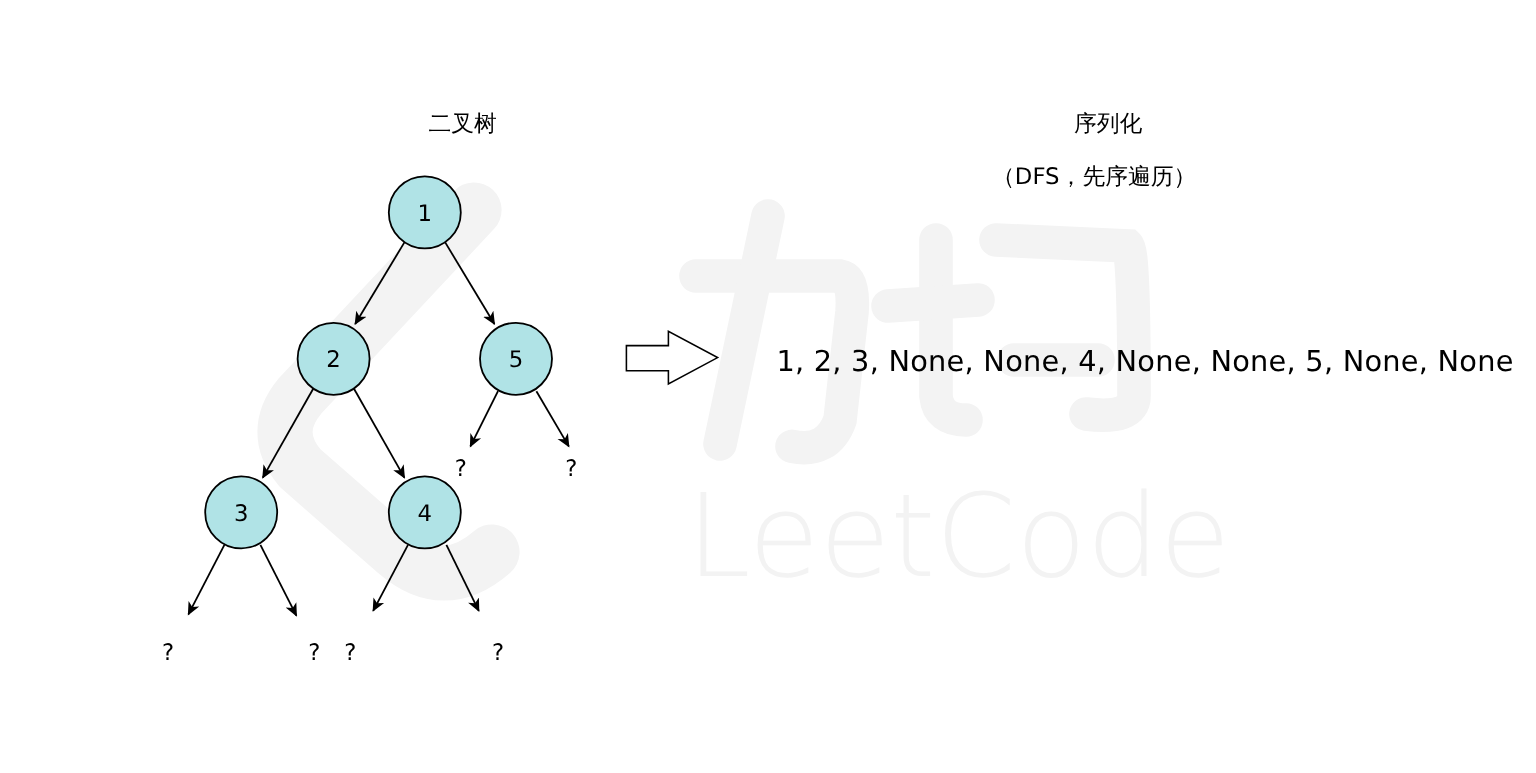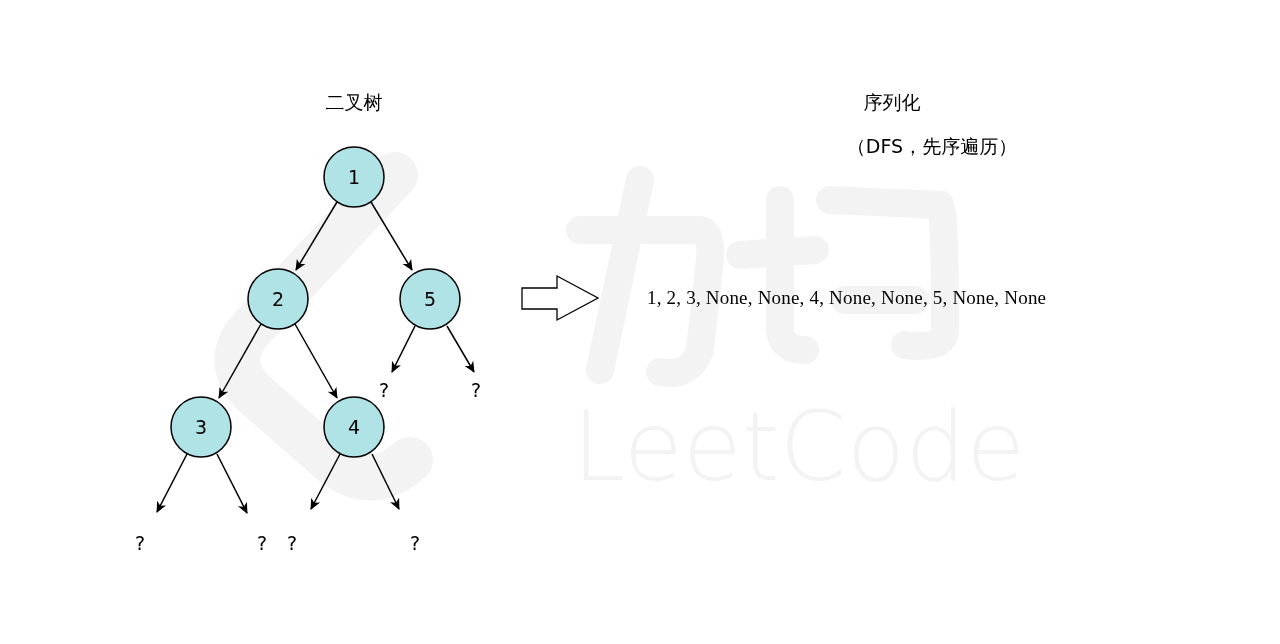--- a/index.html
+++ b/index.html
@@ -1,23 +1,23 @@
 <!DOCTYPE html>
 <html><head>
 <meta charset="utf-8">
 <style>
   html, body { margin: 0; padding: 0; background: #ffffff; }
   body { width: 1280px; height: 644px; position: relative; overflow: hidden;
          font-family: "DejaVu Sans", sans-serif; color: #000; }
   .abs { position: absolute; }
   svg.stage { position: absolute; left: 0; top: 0; }
-  .title { font-size: 19px; text-align: center; white-space: nowrap; }
+  .title { font-size: 19px; text-align: right; white-space: nowrap; }
   .node-label { font-family: "DejaVu Sans", sans-serif; font-size: 19px; }
   .q { font-family: "DejaVu Sans", sans-serif; font-size: 19px; }
-  .seq { font-size: 19px; white-space: nowrap; letter-spacing: 0.2px; font-family: Liberation Serif, serif; }
+  .seq { font-size: 24px; white-space: nowrap; letter-spacing: 0.2px; }
   .wm-text { font-family: "DejaVu Sans", sans-serif; }
 </style>
 </head>
 <body>
 
 <svg class="stage" width="1280" height="644">
   <g fill="none" stroke="#f3f3f3" stroke-width="46" stroke-linecap="round">
     <path d="M395 175 L250 330 Q225 360 250 390 L330 460 Q370 495 410 460"></path>
     <path d="M300 440 L440 440" stroke-width="0"></path>
   </g>
@@ -82,15 +82,15 @@
     <text class="q" x="415" y="550" text-anchor="middle">?</text>
   </g>
 
   <path d="M522 288 L557 288 L557 276 L598 298 L557 320 L557 309 L522 309 Z" fill="#ffffff" stroke="#000" stroke-width="1.3"></path>
 </svg>
 
 <div class="abs title" style="left:294px; top:90px; width:120px;">二叉树</div>
 
 <div class="abs title" style="left:832px; top:90px; width:120px;">序列化</div>
 
-<div class="abs title" style="left:812px; top:134px; width:240px;">（DFS，先序遍历）</div>
+<div class="abs title" style="left:757px; top:134px; width:240px;">（DFS，先序遍历）</div>
 
 <div class="abs seq" style="left:647px; top:287px;">1, 2, 3, None, None, 4, None, None, 5, None, None</div>
 
 </body></html>

